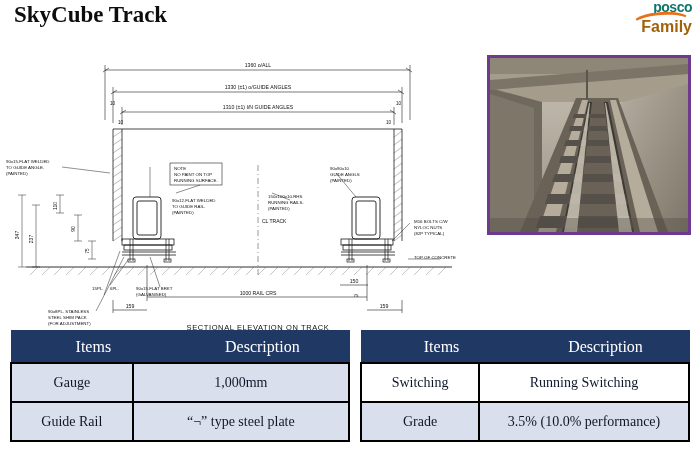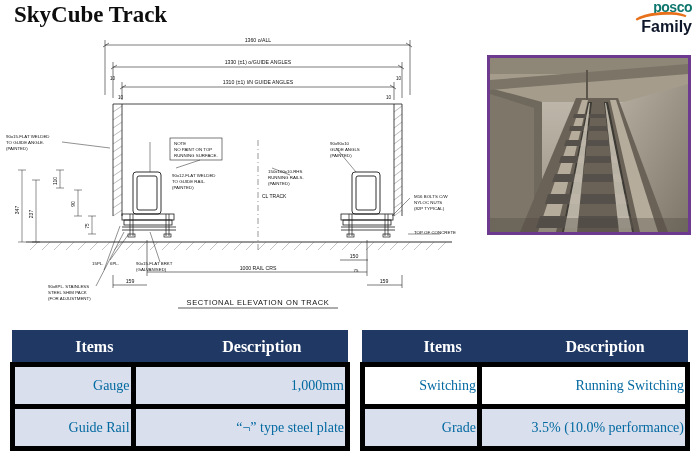--- a/index.html
+++ b/index.html
@@ -47,41 +47,41 @@
     color: #0f766e;
     letter-spacing: -0.5px;
     display: block;
     height: 20px;
     overflow: hidden;
   }
   .logo .family {
     font-family: "Liberation Sans", sans-serif;
     font-size: 16px;
     font-weight: bold;
-    color: #0f172a;
+    color: #a16207;
     display: block;
     margin-top: -1px;
   }
   .logo .swoosh {
     position: absolute;
     right: 2px;
     top: 12px;
     width: 54px;
     height: 7px;
     border-radius: 50%/100% 100% 0 0;
     border-top: 3px solid #e8701a;
     border-left: 2px solid transparent;
     border-right: 2px solid transparent;
     transform: rotate(-4deg);
   }
   
   .drawing {
     position: absolute;
     left: 0px;
-    top: 20px;
+    top: 45px;
     width: 480px;
     height: 290px;
   }
   .drawing svg {
     display: block;
   }
   
   .photo {
     position: absolute;
     left: 487px;
@@ -106,34 +106,34 @@
   table {
     border-collapse: collapse;
     table-layout: fixed;
   }
   table.tbl-left { width: 340px; }
   table.tbl-right { width: 330px; }
   th {
     background: #1f3864;
     color: #ffffff;
     font-family: "Liberation Serif", serif;
-    font-weight: bold;
+    font-weight: normal;
     font-size: 16px;
     height: 29px;
     border: 1px solid #1f3864;
     text-align: center;
     padding-left: 44px;
   }
   td {
     font-family: "Liberation Serif", serif;
     font-size: 14px;
     height: 35px;
-    text-align: right;
-    border: 5px solid #000000;
-    color: #0369a1;
+    text-align: center;
+    border: 2px solid #000000;
+    color: #0f172a;
   }
   tr.alt td { background: #d9dfec; }
   tr.plain td { background: #ffffff; }
   .col-item { width: 36%; }
   .col-desc { width: 64%; }
 </style>
 </head>
 <body>
 
 <div class="slide">

